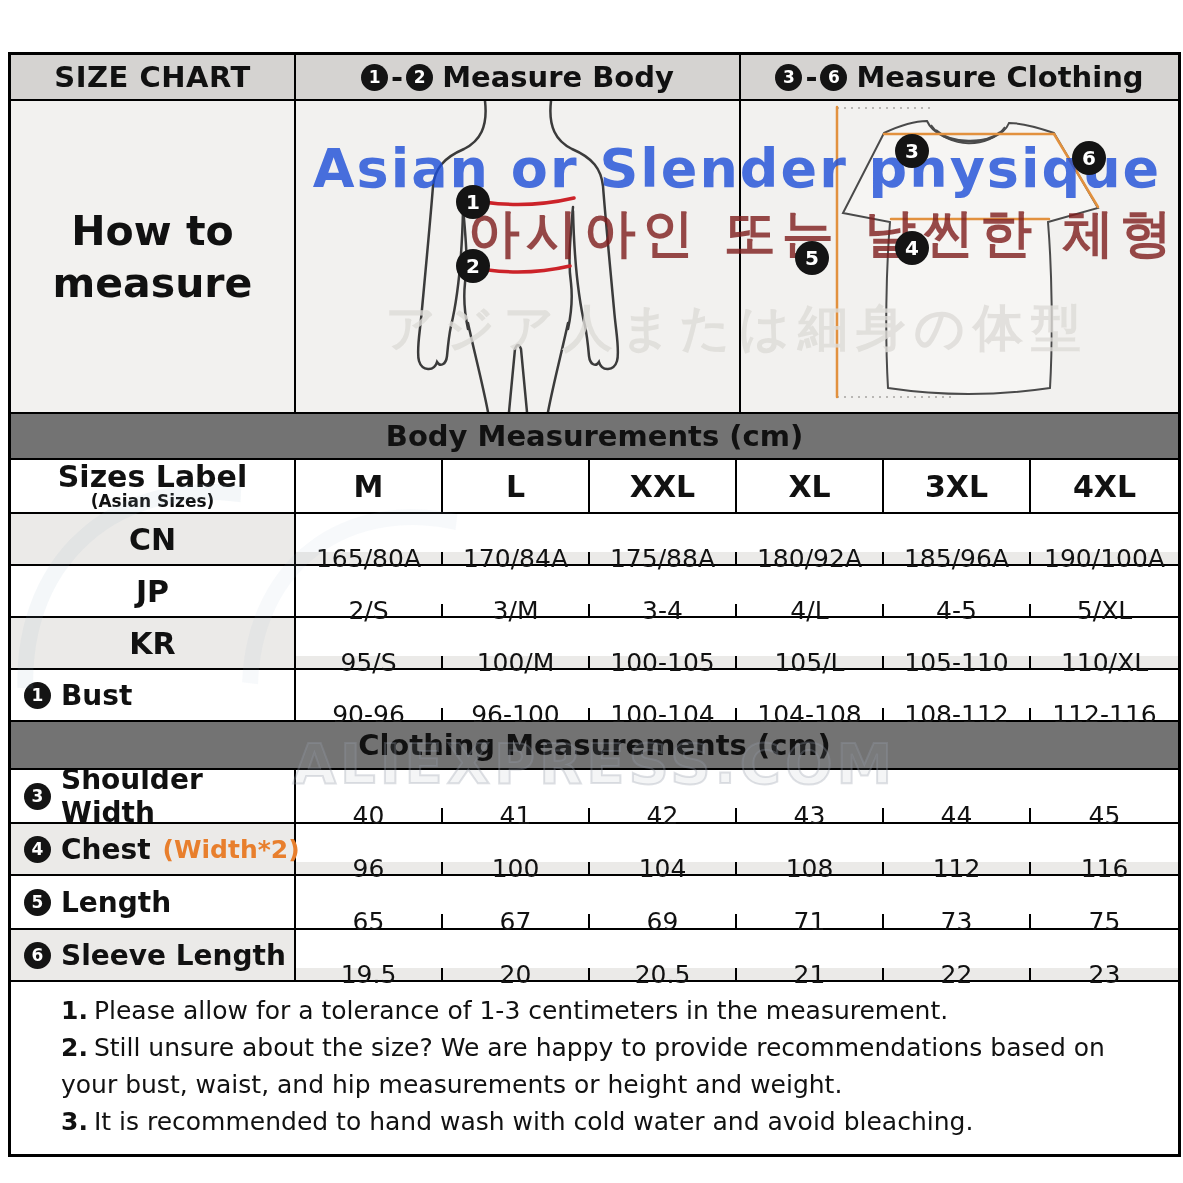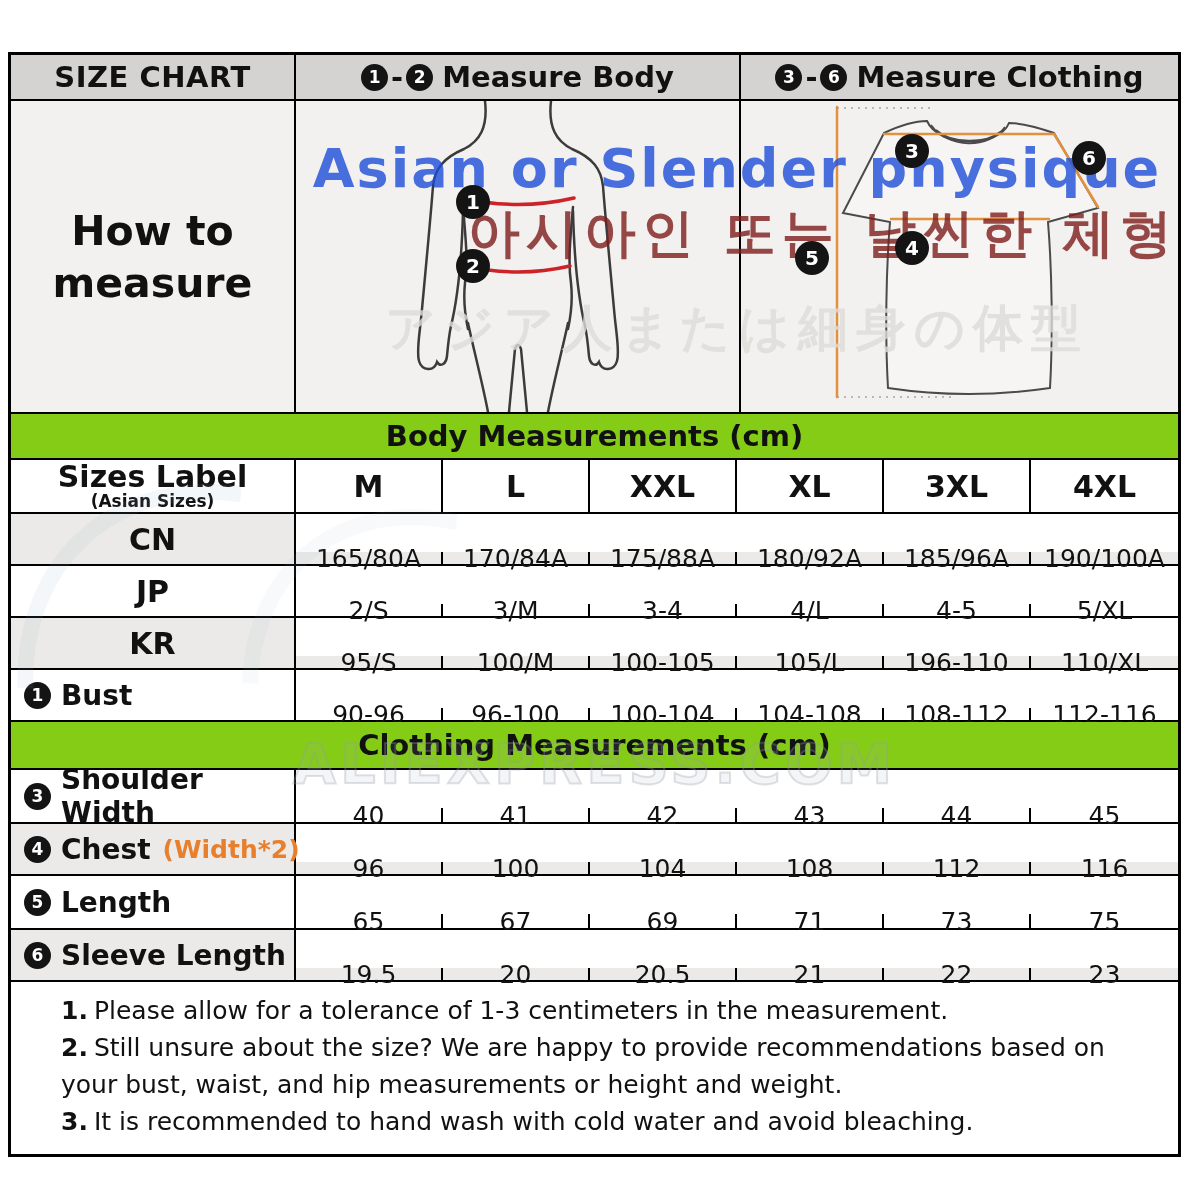--- a/index.html
+++ b/index.html
@@ -15,21 +15,21 @@
   .c-right{width:437px;flex:1;}
   .c-data{width:147px;}
   .band{background:#d5d3d1;}
   .r-header{height:44px;}
   .r-header .cell{font-weight:bold;font-size:29px;}
   .title-cell{font-size:31px;letter-spacing:.5px;font-weight:800;}
   .r-diagrams{height:311px;}
   .diagram-cell{background:#f2f1ef;position:relative;overflow:hidden;}
   .howto{background:#f2f1ef;flex-direction:column;font-weight:800;font-size:41px;line-height:52px;}
   .band-row{height:44px;display:flex;align-items:center;justify-content:center;
-            background:#84cc16;border-bottom:2px solid #000;font-weight:bold;font-size:29px;position:relative;z-index:2;}
+            background:#737373;border-bottom:2px solid #000;font-weight:bold;font-size:29px;position:relative;z-index:2;}
   .band-row.clo{height:46px;}
   .r-sizes{height:52px;}
   .r-sizes .c-data{font-weight:bold;font-size:30px;background:#fff;}
   .corner{flex-direction:column;line-height:1.05;background:#fff;}
   .corner .t1{font-weight:bold;font-size:30px;}
   .corner .t2{font-weight:bold;font-size:17px;}
   .r-data{height:50px;}
   .r-data .c-data{font-size:25px;background:#fff;margin-top:38px;}
   .r-data.alt .c-data, .r-data.alt .c-label{background:#ebeae8;}
   .r-data .c-label{font-weight:bold;font-size:30px;background:#fff;}
@@ -177,21 +177,21 @@
       <div class="cell c-data">4-5</div>
       <div class="cell c-data">5/XL</div>
     </div>
 
     <div class="row r-data alt">
       <div class="cell c-label">KR</div>
       <div class="cell c-data">95/S</div>
       <div class="cell c-data">100/M</div>
       <div class="cell c-data">100-105</div>
       <div class="cell c-data">105/L</div>
-      <div class="cell c-data">196-110</div>
+      <div class="cell c-data">105-110</div>
       <div class="cell c-data">110/XL</div>
     </div>
 
     <div class="row r-data">
       <div class="cell c-label lab-left">
         <span class="cnum tbl">1</span>
         <span>Bust</span>
       </div>
       <div class="cell c-data">90-96</div>
       <div class="cell c-data">96-100</div>

